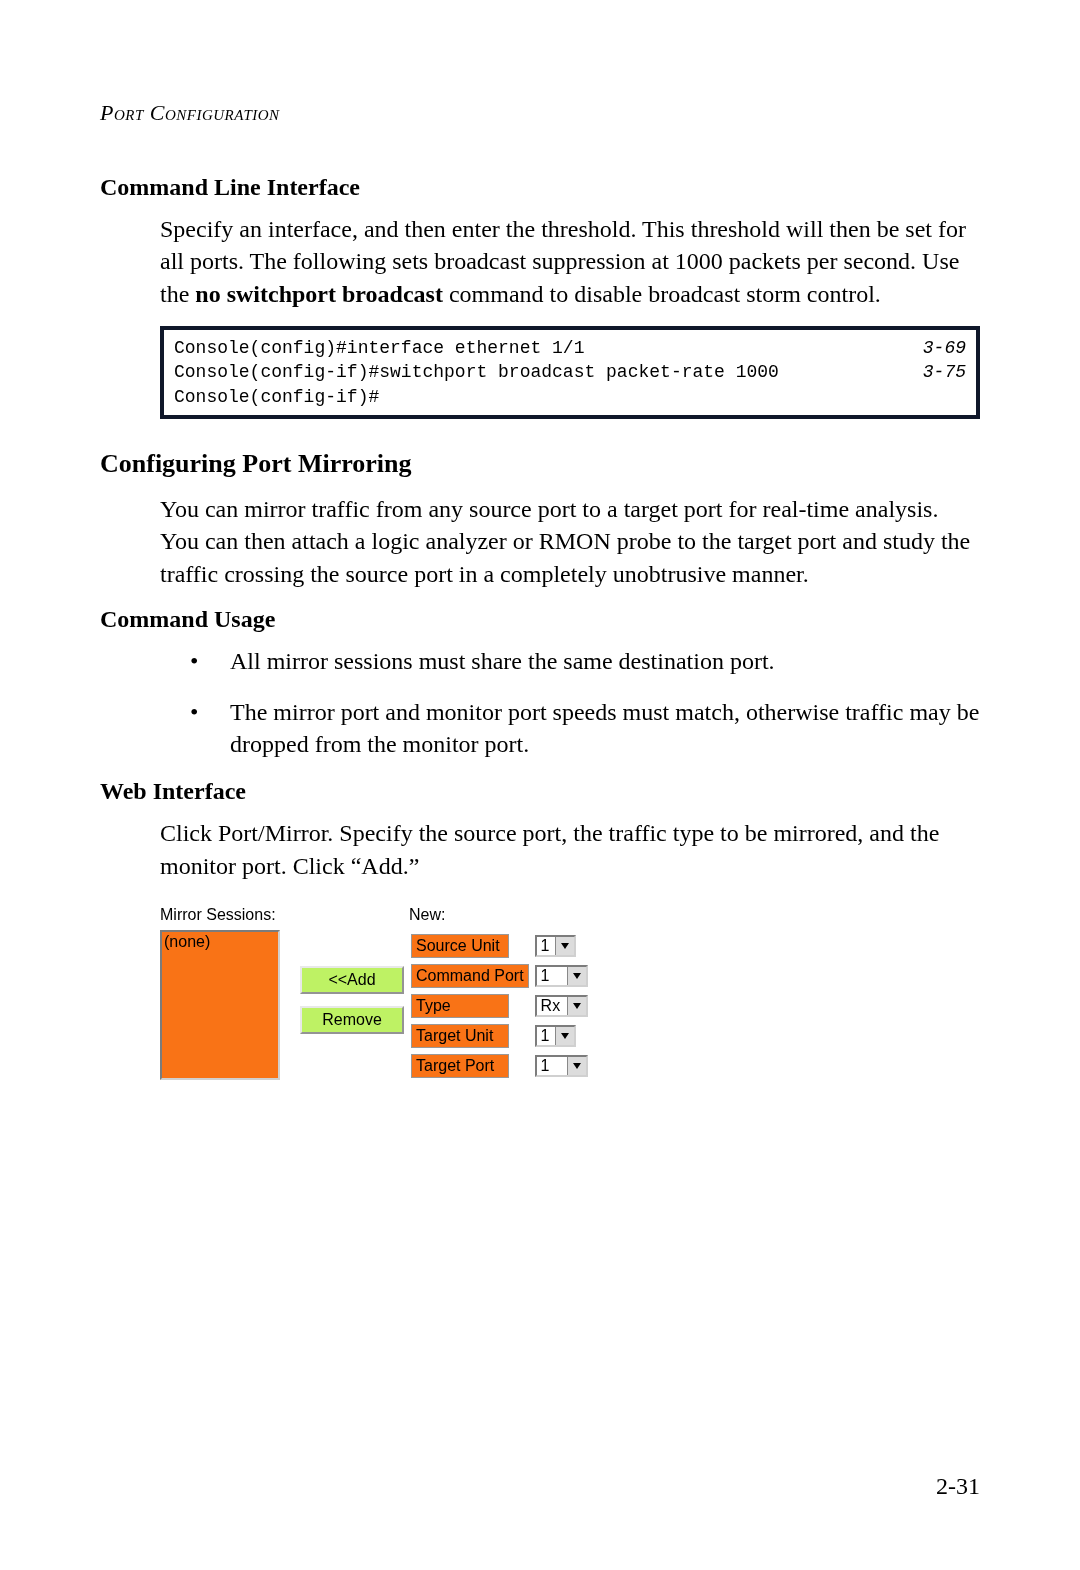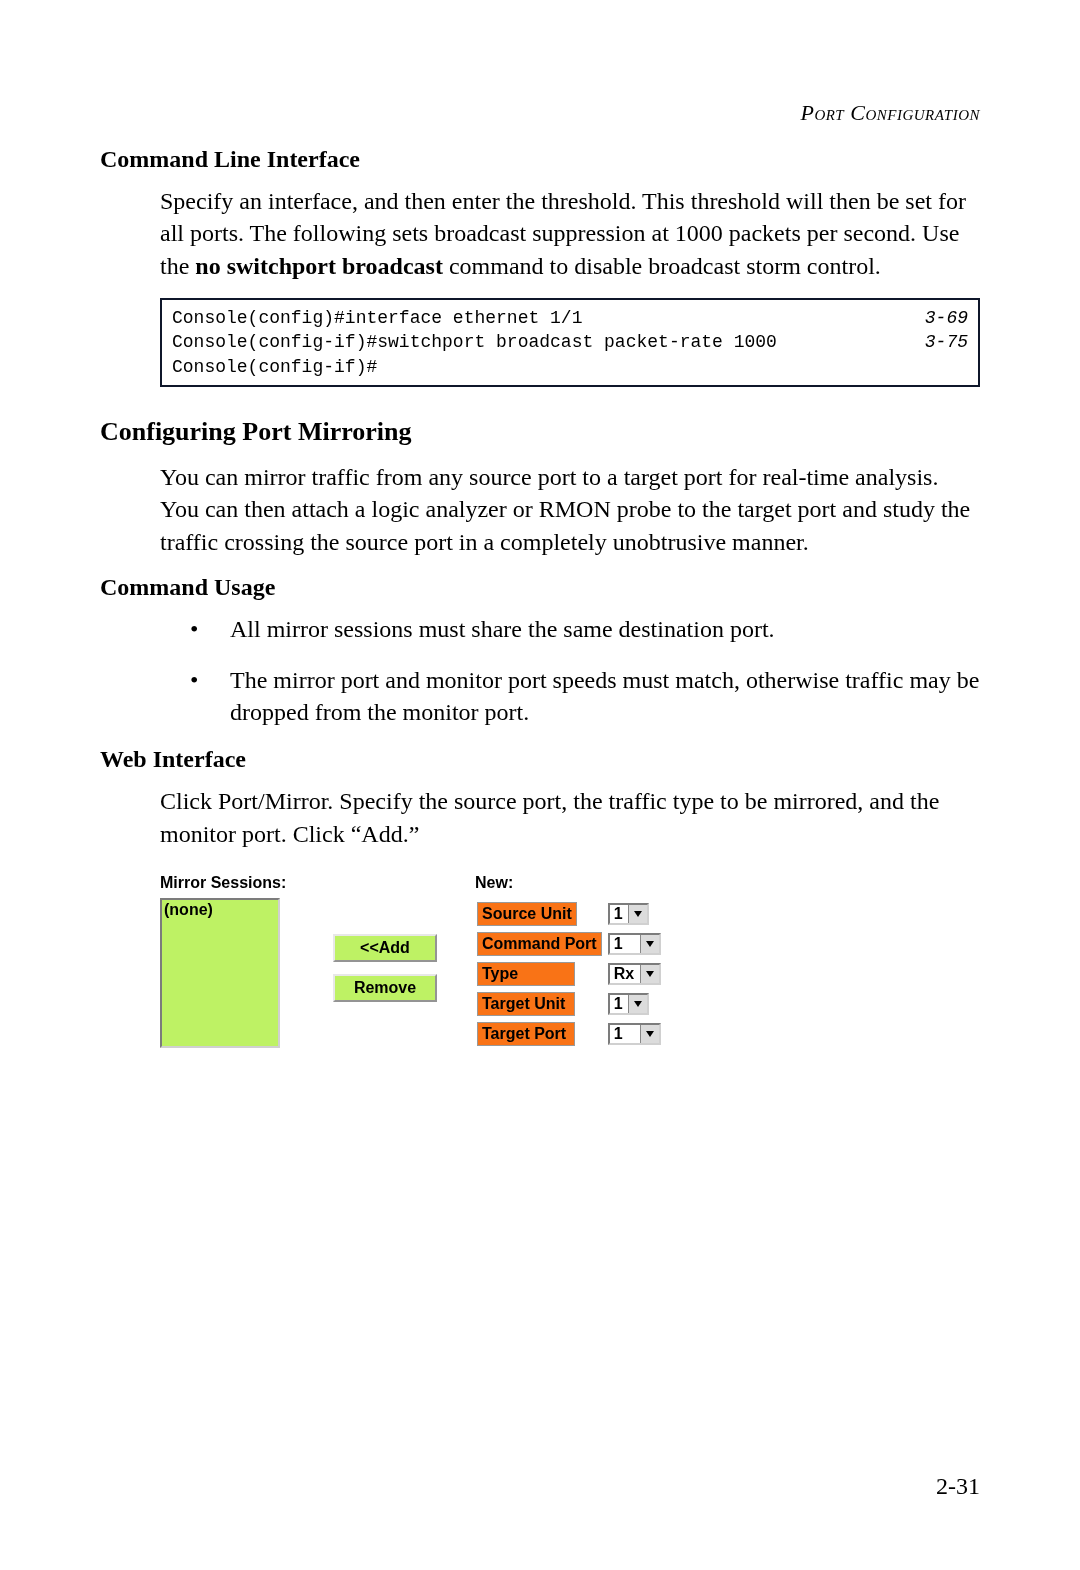--- a/index.html
+++ b/index.html
@@ -11,45 +11,44 @@
     color: #000;
   }
   .page {
     width: 1080px;
     height: 1570px;
     position: relative;
     box-sizing: border-box;
     padding: 100px 100px 40px 100px; 
   }
   .running-head {
-    text-align: right;
     font-variant: small-caps;
     font-style: italic;
     font-size: 22px;
     letter-spacing: 0.5px;
-    margin-bottom: 20px;
+    margin-bottom: 48px;
   }
   .h-sub {
     font-weight: bold;
     font-size: 24px;
     margin: 0 0 12px 0;
   }
   .h-section {
     font-weight: bold;
     font-size: 26px;
     margin: 30px 0 14px 0;
   }
   .body-text {
     font-size: 24px;
     line-height: 1.35;
     margin: 0 0 16px 60px;
   }
   .body-text .bold { font-weight: bold; }
   .code-block {
-    border: 2px solid #0f172a;
+    border: 4px solid #0f172a;
     margin: 8px 0 24px 60px;
     padding: 6px 10px;
     font-family: "Courier New", monospace;
     font-size: 18px;
     line-height: 1.35;
   }
   .code-line {
     display: flex;
     justify-content: space-between;
     white-space: pre;
@@ -83,32 +82,31 @@
   
   .ui-figure {
     margin: 24px 0 0 60px;
     font-family: Arial, Helvetica, sans-serif;
     font-size: 16px;
     color: #000;
   }
   .ui-row {
     display: flex;
     align-items: flex-start;
-    gap: 35px;
-    font-weight: bold;
+    gap: 2px;
   }
   .col-sessions { width: 135px; }
   .col-btns { width: 110px; padding-top: 60px; }
   .col-new { }
   .ui-label { margin-bottom: 6px; }
   .sessions-box {
     width: 120px;
     height: 150px;
     border: 2px inset #d0d0d0;
-    background: #bef264;
+    background: #f97316;
     font-size: 16px;
     padding: 1px 2px;
     box-sizing: border-box;
   }
   .win-btn {
     display: block;
     width: 100px;
     margin: 0 auto;
     font-family: Arial, sans-serif;
     font-size: 16px;

